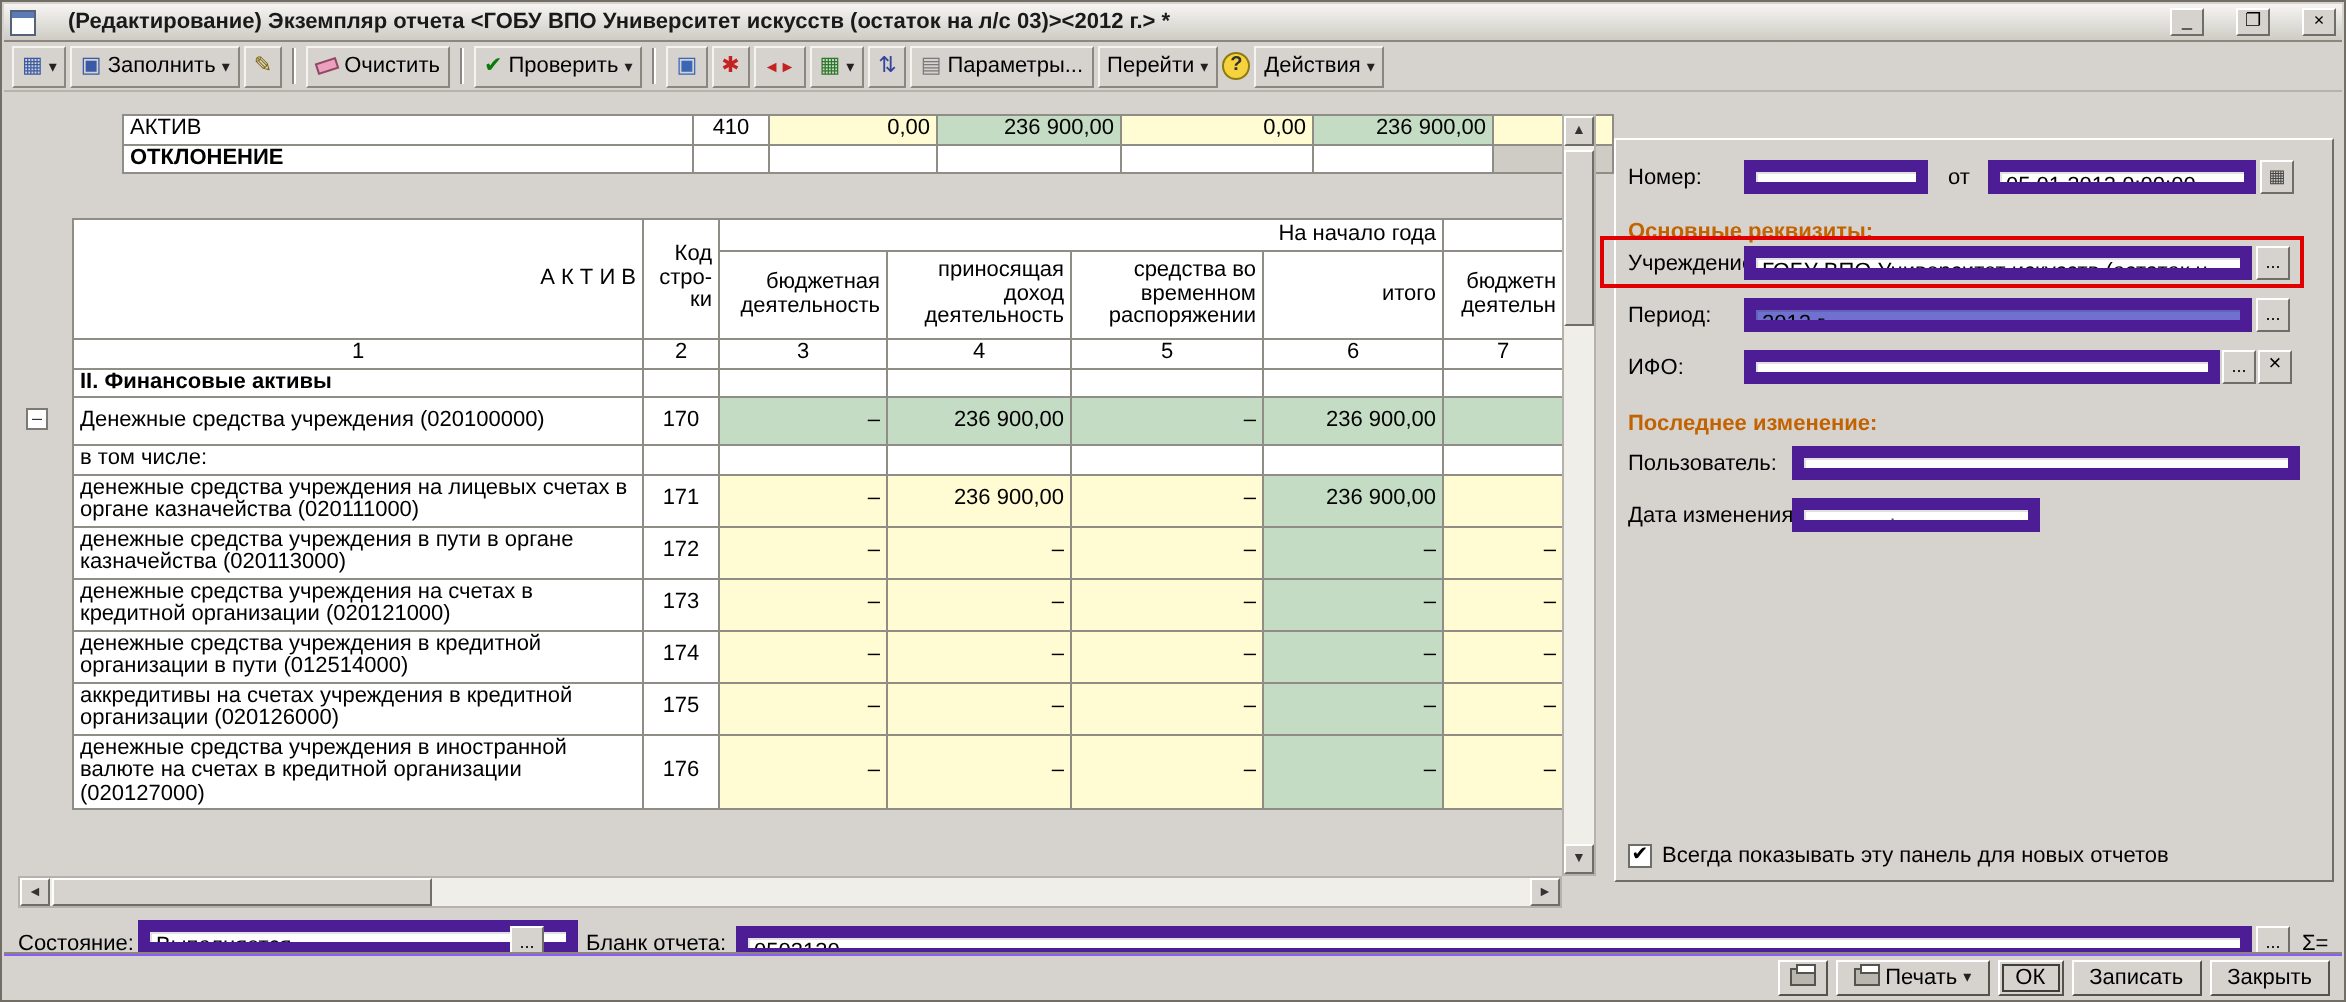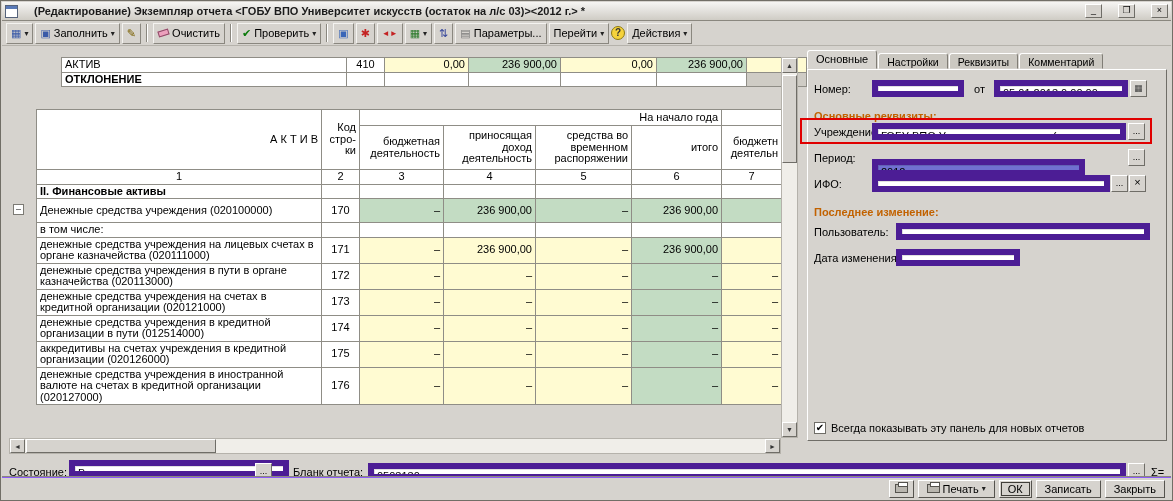--- a/index.html
+++ b/index.html
@@ -325,42 +325,36 @@
     <span class="sbtn" style="top:0">▲</span>
     <span class="thumb" style="left:0;top:17px;width:15px;height:88px"></span>
     <span class="sbtn" style="bottom:0">▼</span>
   </div>
   <div class="hscroll">
     <span class="sbtn" style="left:0">◄</span>
     <span class="thumb" style="top:0;left:16px;width:190px;height:14px"></span>
     <span class="sbtn" style="right:0">►</span>
   </div>
 
-  <div class="tabs">
-    <span class="tab active">Основные</span>
-    <span class="tab inactive">Настройки</span>
-    <span class="tab inactive">Реквизиты</span>
-    <span class="tab inactive">Комментарий</span>
-  </div>
 
   <div class="panel">
     <span class="plabel" style="left:6px;top:13px">Номер:</span>
     <span class="field" style="left:64px;top:10px;width:92px"></span>
     <span class="plabel" style="left:166px;top:13px">от</span>
     <span class="field" style="left:186px;top:10px;width:134px">05.01.2013 0:00:00</span>
     <span class="btn-sm" style="left:322px;top:10px"><span style="font-size:9px;color:#444">▦</span></span>
 
     <span class="slabel" style="left:6px;top:40px">Основные реквизиты:</span>
 
     <span class="plabel" style="left:6px;top:56px">Учреждение:</span>
     <span class="field" style="left:64px;top:53px;width:254px">ГОБУ ВПО Университет искусств (остаток н...</span>
     <span class="btn-sm" style="left:320px;top:53px">...</span>
 
     <span class="plabel" style="left:6px;top:82px">Период:</span>
-    <span class="field sel" style="left:64px;top:89px;width:213px">2012 г.</span>
+    <span class="field sel" style="left:64px;top:79px;width:254px">2012 г.</span>
     <span class="btn-sm" style="left:320px;top:79px">...</span>
 
     <span class="plabel" style="left:6px;top:108px">ИФО:</span>
     <span class="field" style="left:64px;top:105px;width:238px"></span>
     <span class="btn-sm" style="left:303px;top:105px">...</span>
     <span class="btn-sm" style="left:321px;top:105px;font-size:11px;line-height:13px">×</span>
 
     <span class="slabel" style="left:6px;top:136px">Последнее изменение:</span>
 
     <span class="plabel" style="left:6px;top:156px">Пользователь:</span>

